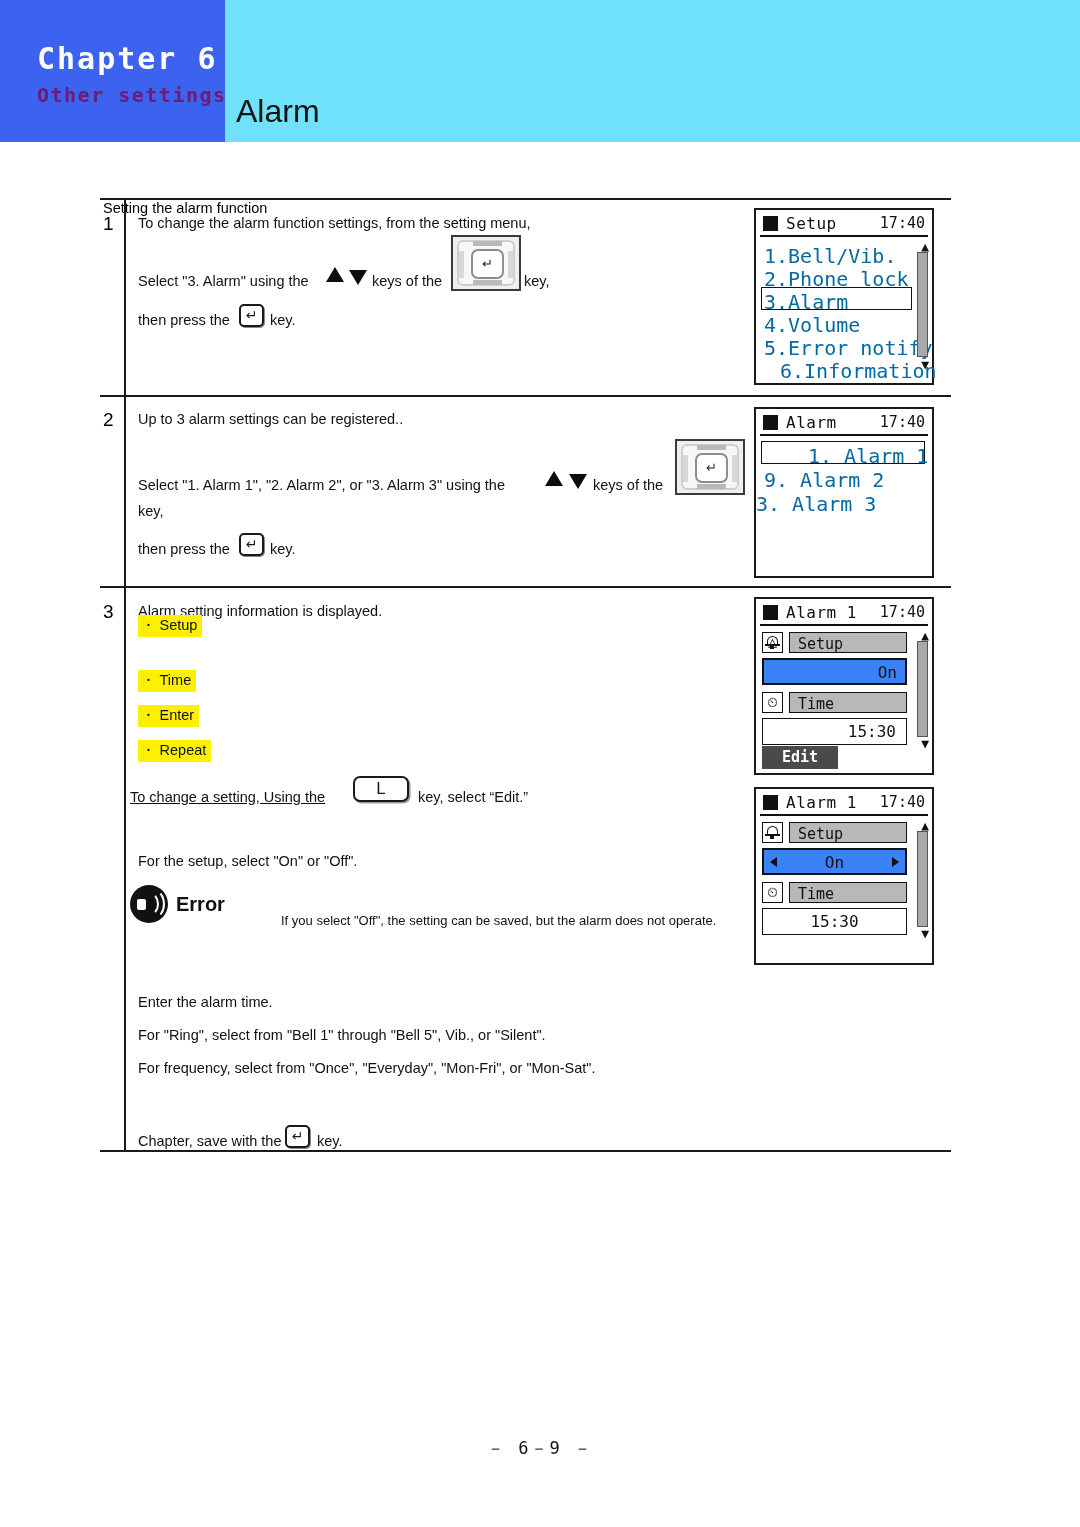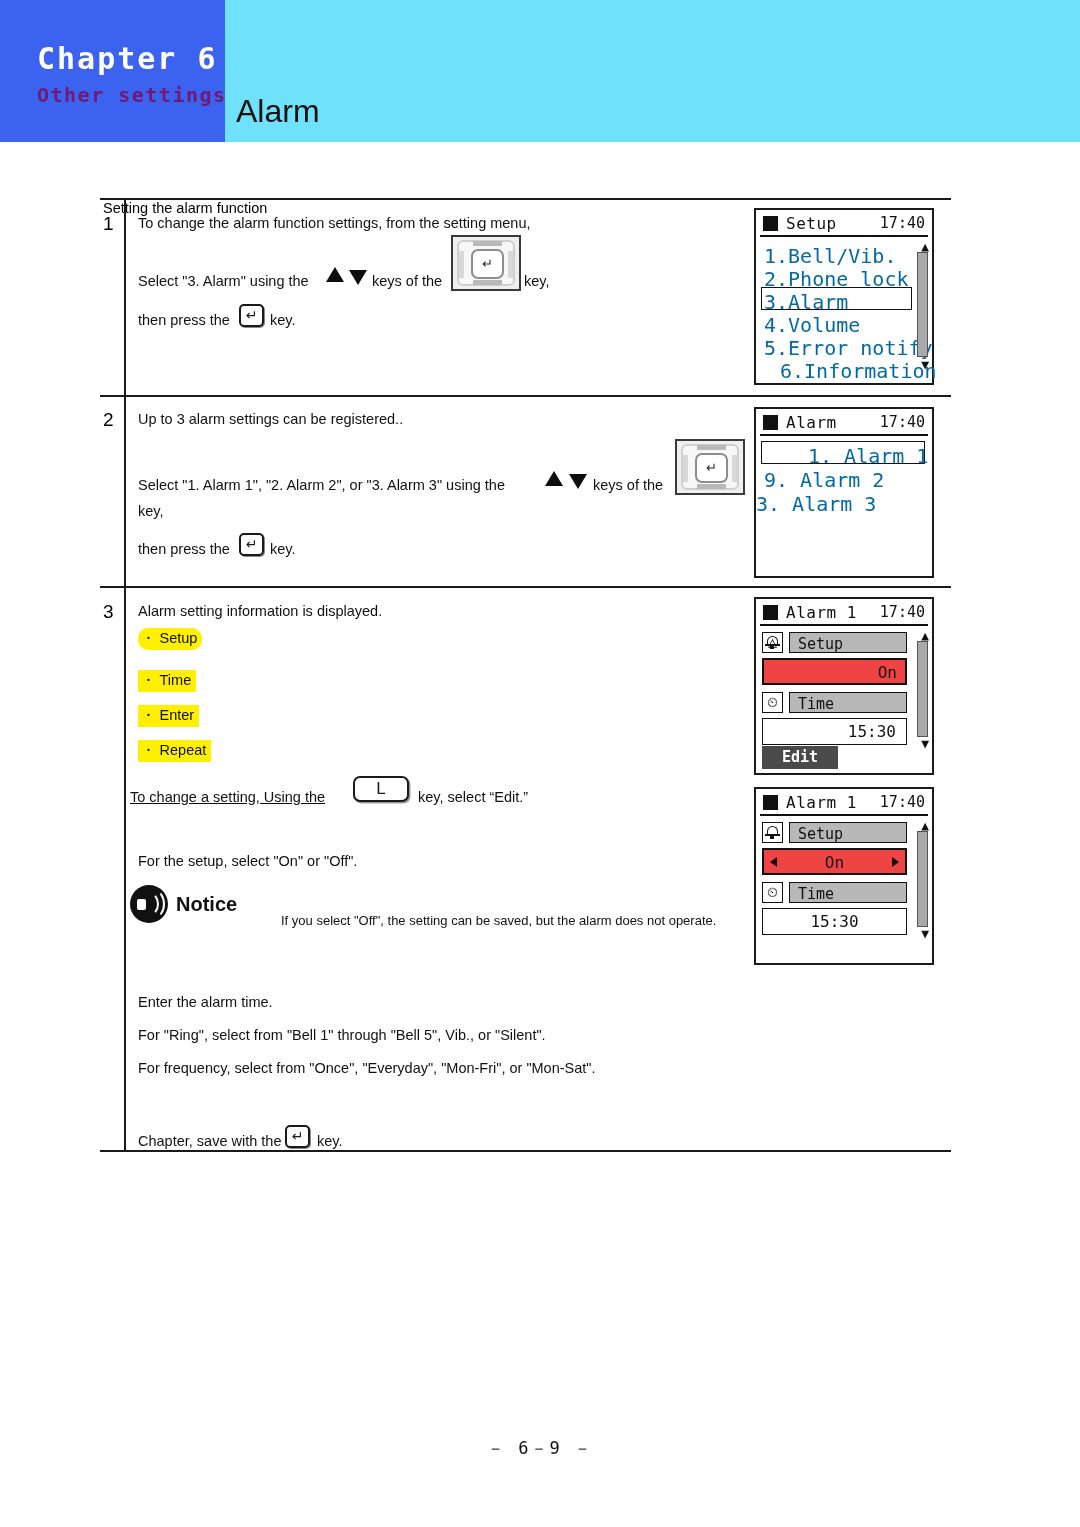--- a/index.html
+++ b/index.html
@@ -196,21 +196,21 @@
   .fld-label {
     position:absolute; background:#b8b8b8; border:1.5px solid #111;
   }
   .fld-label span {
     position:absolute; left:8px; top:3px; font-size:15px; color:#111; line-height:17px;
   }
   .fld-icon {
     position:absolute; border:1.5px solid #111; background:#fff;
   }
   .fld-val {
-    position:absolute; border:2.5px solid #111; background:#ef4444;
+    position:absolute; border:2.5px solid #111; background:#3b82f6;
   }
   .fld-val span {
     position:absolute; right:8px; top:3px; font-size:16px; color:#111; line-height:20px;
   }
   .fld-val span.ctr { left:0; right:0; text-align:center; }
   .fld-val2 {
     position:absolute; border:1.5px solid #111; background:#fff;
   }
   .fld-val2 span {
     position:absolute; right:10px; top:3px; font-size:16px; color:#111; line-height:20px;
@@ -328,40 +328,40 @@
     </div>
     <div class="scr-sel" style="left:5px; top:32px; width:164px; height:23px;"></div>
     <div class="scr-item" style="left:8px; top:37px;margin-left:44px;">1. Alarm 1</div>
     <div class="scr-item" style="left:8px; top:61px;">9. Alarm 2</div>
     <div class="scr-item" style="left:0; top:85px;">3. Alarm 3</div>
   </div>
 
   <div class="step-num s3">3</div>
   <div class="ln" style="left:138px; top:461px;">Alarm setting information is displayed.</div>
 
-  <div class="hl" style="left:138px; top:486px;border-radius:10px;">・ Setup</div>
+  <div class="hl" style="left:138px; top:473px;">・ Setup</div>
   <div class="hl" style="left:138px; top:528px;">・ Time</div>
   <div class="hl" style="left:138px; top:563px;">・ Enter</div>
   <div class="hl" style="left:138px; top:598px;">・ Repeat</div>
 
   <div class="ln" style="left:130px; top:647px;text-decoration:underline;">To change a setting, Using the</div>
   <div class="key-soft-l" style="left:353px; top:634px;"></div>
   <div class="ln" style="left:418px; top:647px;">key, select “Edit.”</div>
 
   <div class="ln" style="left:138px; top:711px;">For the setup, select "On" or "Off".</div>
 
   <div class="notice-wrap" style="left:0; top:0;">
     <div class="notice-icon" style="left:130px; top:743px;">
       <div class="dot"></div>
       <div class="arc" style="left:9px;  top:7px;  width:20px; height:24px;"></div>
       <div class="arc" style="left:12px; top:4px;  width:23px; height:30px;"></div>
       <div class="arc" style="left:15px; top:1px;  width:26px; height:36px;"></div>
       <div class="arc" style="left:18px; top:-2px; width:29px; height:42px;"></div>
     </div>
-    <div class="notice-text" style="left:176px; top:752px;">Notice</div>
+    <div class="notice-text" style="left:176px; top:752px;">Error</div>
     <div class="notice-body" style="left:281px; top:771px;">If you select "Off", the setting can be saved, but the alarm does not operate.</div>
   </div>
 
   <div class="ln" style="left:138px; top:852px;">Enter the alarm time.</div>
   <div class="ln" style="left:138px; top:885px;">For "Ring", select from "Bell 1" through "Bell 5", Vib., or "Silent".</div>
   <div class="ln" style="left:138px; top:918px;">For frequency, select from "Once", "Everyday", "Mon-Fri", or "Mon-Sat".</div>
   <div class="ln" style="left:138px; top:991px;">Chapter, save with the</div>
   <div class="key-enter abs" style="left:285px; top:983px;"></div>
   <div class="ln" style="left:317px; top:991px;">key.</div>
 

